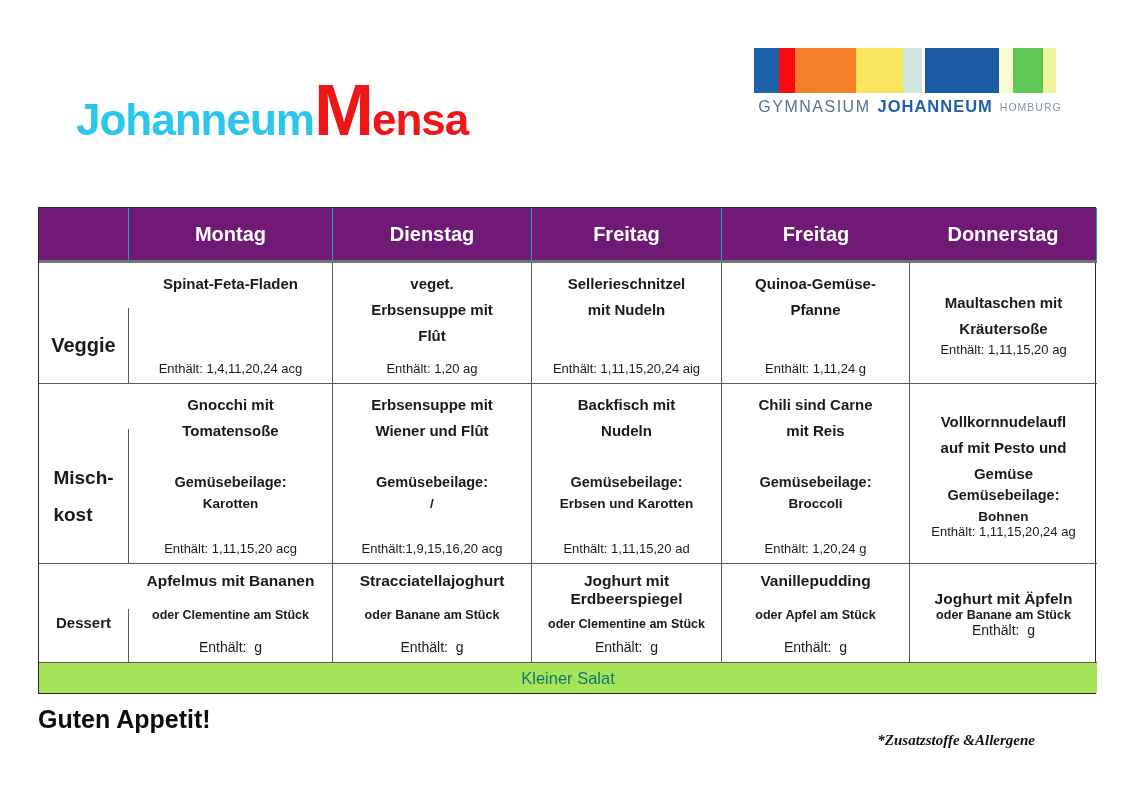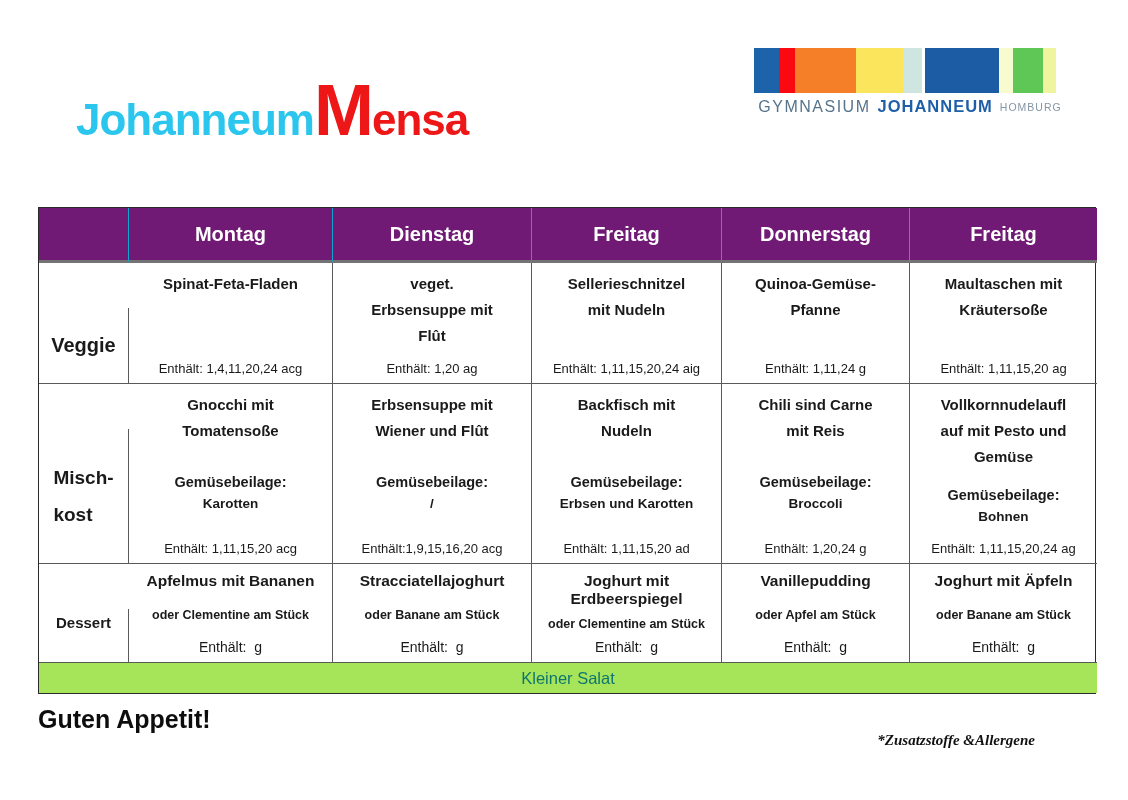--- a/index.html
+++ b/index.html
@@ -27,21 +27,21 @@
 
   
   .menu-table {
     position:absolute; left:38px; top:207px; width:1058px;
     display:grid;
     grid-template-columns:90px 204px 199px 190px 188px 187px;
     grid-template-rows:55px 121px 180px 99px 30px;
     border:1.5px solid #2a2a2a; box-sizing:border-box;
   }
   .cell { border-right:1px solid #5a5a5a; border-bottom:1px solid #5a5a5a; box-sizing:border-box; overflow:hidden; }
-  .cell.last-col { border-right:none; }
+  .cell.last-col { border-right:none;justify-content:center; }
 
   .head-cell {
     background:#701a75; color:#ffffff; font-weight:bold; font-size:20px;
     display:flex; align-items:center; justify-content:center;
     border-right:1px solid #0fa8d4; border-bottom:3px solid #737373;
   }
   .head-cell.last-col { border-right:none; }
 
   .label-cell { display:flex; align-items:center; justify-content:center; font-weight:bold; text-align:left;margin-top:45px; }
   .label-veggie  { font-size:20px; }
@@ -110,22 +110,22 @@
       <span class="logo-city">HOMBURG</span>
     </div>
   </div>
 
   <div class="menu-table">
 
     <div class="head-cell"></div>
     <div class="head-cell">Montag</div>
     <div class="head-cell">Dienstag</div>
     <div class="head-cell">Freitag</div>
+    <div class="head-cell last-col">Freitag</div>
     <div class="head-cell">Donnerstag</div>
-    <div class="head-cell last-col">Freitag</div>
 
     <div class="cell label-cell label-veggie">Veggie</div>
     <div class="cell dish-cell">
       <div class="dish-name">Spinat-Feta-Fladen</div>
       <div class="contains">Enthält: 1,4,11,20,24 acg</div>
     </div>
     <div class="cell dish-cell">
       <div class="dish-name">veget.
 Erbsensuppe mit
 Flût</div>

